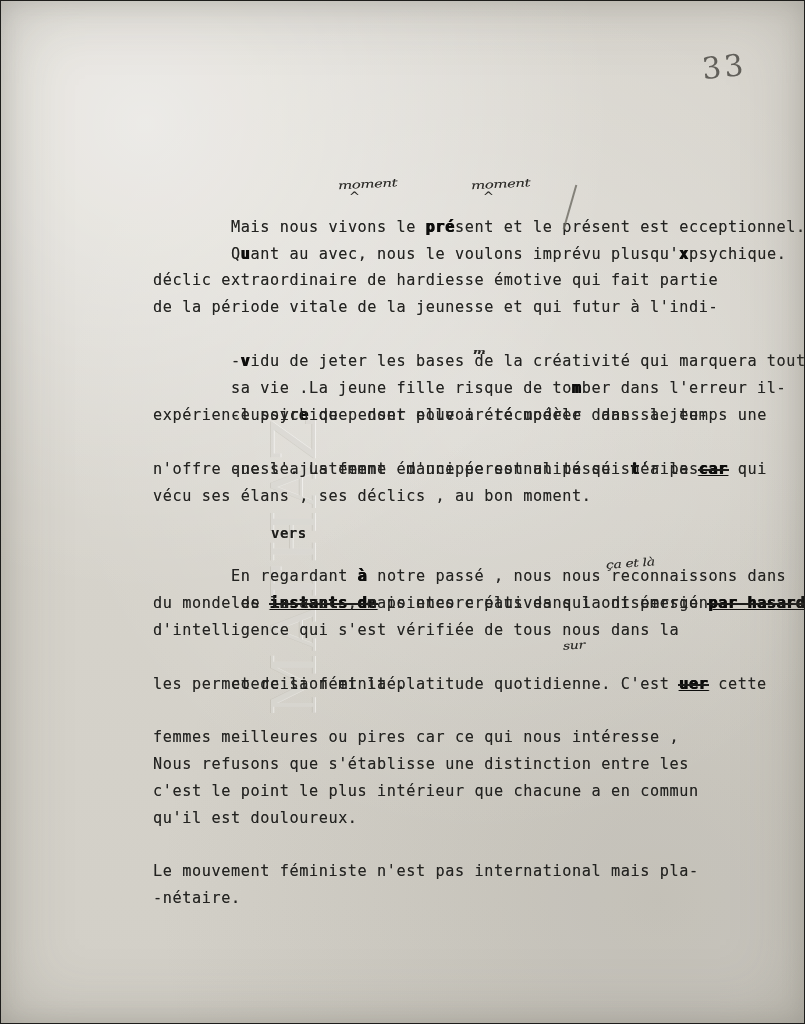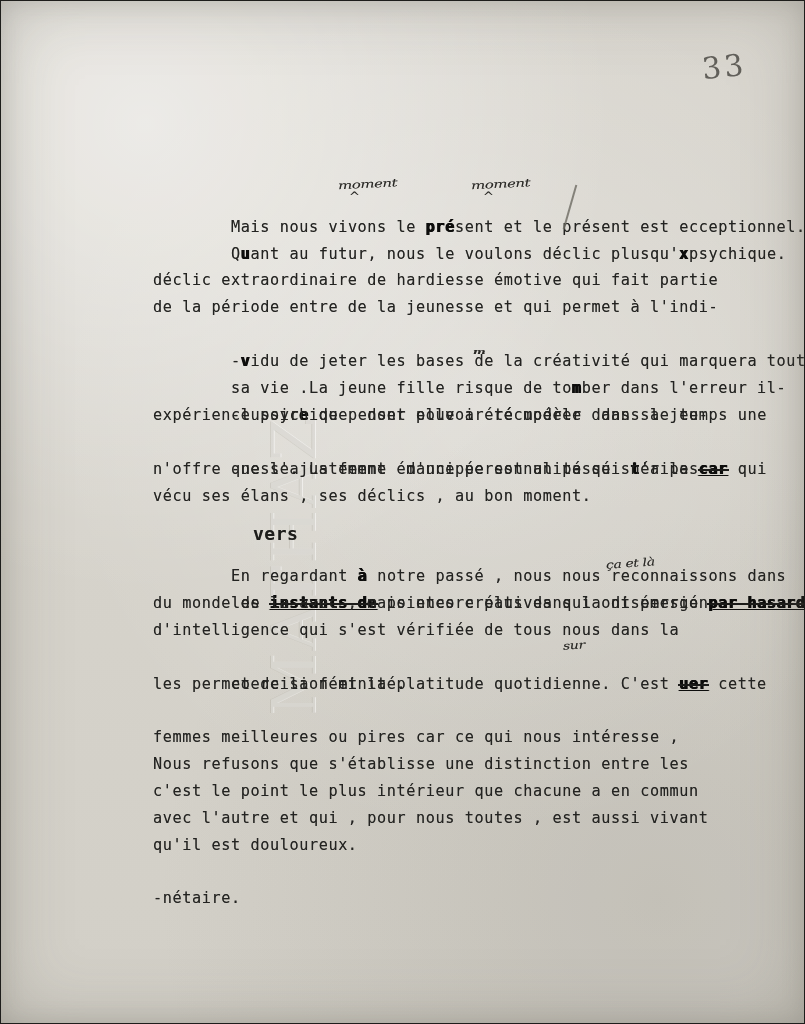--- a/index.html
+++ b/index.html
@@ -105,27 +105,28 @@
   
   .overtype {
     font-weight: bold;
     color: #0d0d0c;
     text-shadow: .5px 0 0 #0d0d0c, -.5px 0 0 #0d0d0c;
   }
 
   
   .sup-typed {
     position: absolute;
-    font-size: 18px;
+    font-size: 14px;
     line-height: 13px;
     letter-spacing: .5px;
     color: #1d1d1b;
     top: -9px;
     white-space: pre;
     font-weight: bold;
+    margin-left: 18px;
   }
 
   
   .hand {
     position: absolute;
     font-family: "DejaVu Serif", "Liberation Serif", serif;
     font-style: italic;
     color: #2a2926;
     white-space: nowrap;
     pointer-events: none;
@@ -175,28 +176,28 @@
 
     <div class="para">
       <div class="line">
         <span>Mais nous vivons le </span><span class="overtype">pré</span><span>sent et le présent est ecceptionnel.</span>
         <span class="hand moment" style="left:185px; top:-16px;">moment</span>
         <span class="hand caret" style="left:196px; top:-4px;">^</span>
         <span class="hand moment" style="left:318px; top:-16px;">moment</span>
         <span class="hand caret" style="left:330px; top:-4px;">^</span>
       </div>
       <div class="line">
-        <span>Q</span><span class="overtype">u</span><span>ant au futur, nous le voulons déclic plusqu'</span><span class="overtype">x</span><span>psychique.</span>
+        <span>Q</span><span class="overtype">u</span><span>ant au avec, nous le voulons imprévu plusqu'</span><span class="overtype">x</span><span>psychique.</span>
         <span class="pencil-slash" style="left:416px; top:-30px; height:46px;"></span>
       </div>
     </div>
 
     <div class="para">
       <div class="line">déclic extraordinaire de hardiesse émotive qui fait partie</div>
-      <div class="line">de la période entre de la jeunesse et qui permet à l'indi-</div>
+      <div class="line">de la période vitale de la jeunesse et qui futur à l'indi-</div>
       <div class="line">
         <span>-</span><span class="overtype">v</span><span>idu de jeter les bases de la créativité qui marquera toute</span>
       </div>
       <div class="line">
         <span>sa vie .La jeune fille risque de to</span><span class="overtype">m</span><span>ber dans l'erreur il-</span>
         <span class="hand tiny-m" style="left:320px; top:-10px;">m</span>
       </div>
       <div class="line">
         <span>-lusoir</span><span class="overtype">e</span><span> de penser pouvoir récupérer  dans le temps une</span>
       </div>
@@ -223,24 +224,24 @@
         <span>coercision et la platitude quotidienne. C'est </span><span class="strike overtype">uer</span><span> cette</span>
         <span class="hand small" style="left:410px; top:-12px;">sur</span>
       </div>
       <div class="line">les permet de la féminité.</div>
     </div>
 
     <div class="para">
       <div class="line">femmes meilleures ou pires car ce qui nous intéresse ,</div>
       <div class="line">Nous refusons que s'établisse une distinction entre les</div>
       <div class="line">c'est le point le plus intérieur que chacune a en commun</div>
-      <div class="line">avec l'autre et qui , pour nous toutes , est aussi vivant</div>
       <div class="line">qu'il est douloureux.</div>
     </div>
 
     <div class="para">
+      <div class="line">Le mouvement féministe n'est pas international mais pla-</div>
       <div class="line">-nétaire.</div>
     </div>
 
   </div>
 
   <div class="vignette"></div>
 </div>
 
 </body></html>

